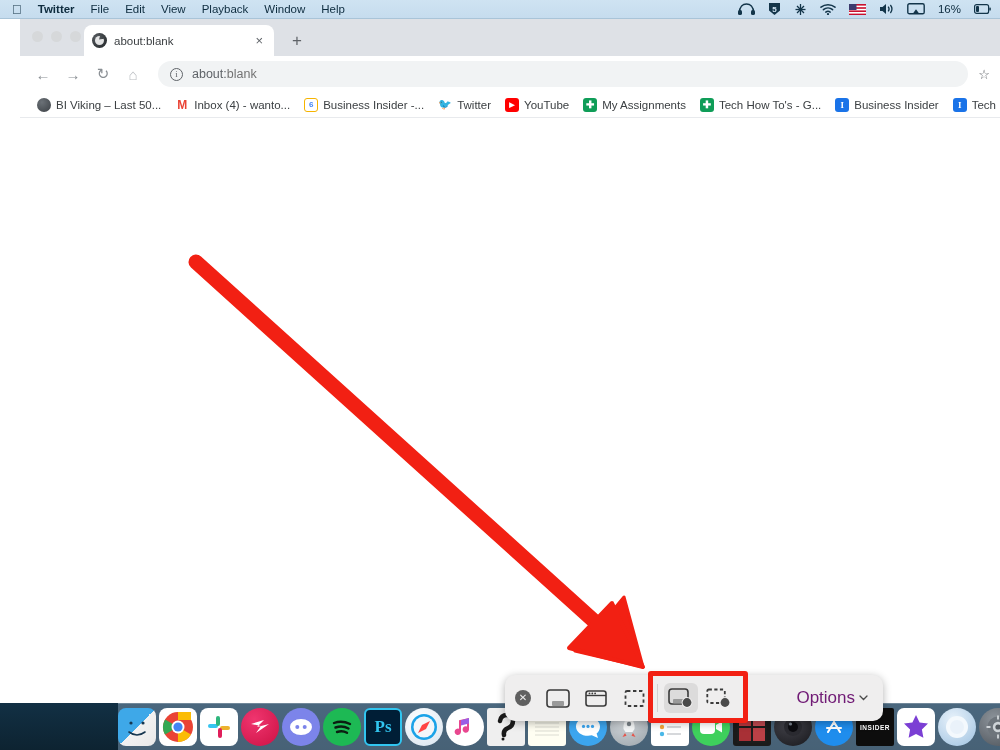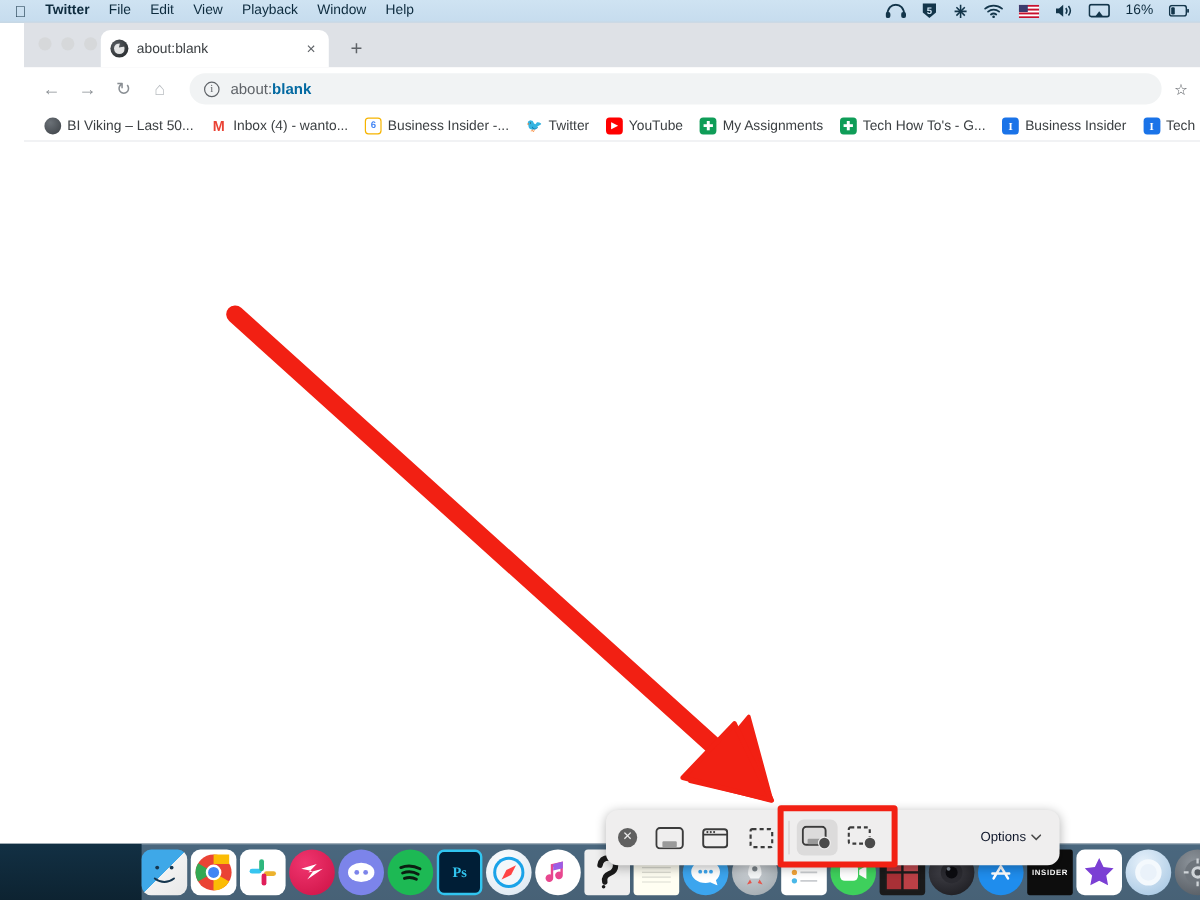--- a/index.html
+++ b/index.html
@@ -58,21 +58,21 @@
            color:#8a8f94; font-size:15px; }
   .navbtn.home{ color:#b8bcc0; }
   #omnibox{
     flex:1; height:26px; background:#f1f3f4; border-radius:13px; margin-left:8px;
     display:flex; align-items:center; padding:0 12px; gap:9px;
   }
   .info-i{ width:13px;height:13px;border:1.2px solid #5f6368;border-radius:50%;
            display:flex;align-items:center;justify-content:center;font-size:9px;
            color:#5f6368; font-family:"Liberation Serif",serif; flex:0 0 auto;}
   #url{ font-size:12.5px; color:#5f6368; }
-  #url b{ color:#0369a1; font-weight:700; }
+  #url b{ color:#737373; font-weight:400; }
   .star{ color:#5f6368; font-size:13px; margin-left:6px; }
 
   #bookmarks{
     height:26px; background:#fff; display:flex; align-items:center; padding:0 10px; gap:0;
     border-bottom:1px solid #e8eaed;
   }
   .bm{ display:flex;align-items:center;gap:5px;padding:3px 7px;border-radius:4px; }
   .bm .lbl{ font-size:11.5px; color:#3c4043; white-space:nowrap; }
   .bmicon{ width:14px;height:14px;border-radius:3px;flex:0 0 auto;
            display:flex;align-items:center;justify-content:center;
@@ -101,21 +101,21 @@
     width:16px;height:16px;border-radius:50%;background:#606060;color:#efeeee;
     display:flex;align-items:center;justify-content:center;font-size:10px;
     margin-left:10px; flex:0 0 auto; line-height:1;
   }
   .capgroup{ display:flex; align-items:center; gap:4px; margin-left:10px; }
   .capbtn{ width:34px;height:30px;border-radius:6px;display:flex;align-items:center;justify-content:center; }
   .capbtn.sel{ background:#dcdbdb; }
   .sep{ width:1px; height:28px; background:#d2d0d0; margin:0 6px; }
   .optbtn{
     margin-left:auto; height:46px; display:flex; align-items:center; gap:4px;
-    padding:0 15px; font-size:11px; color:#0f172a;
+    padding:0 15px; font-size:17px; color:#701a75;
   }
   .recbtn{
     height:46px; display:flex;align-items:center;justify-content:center;
     padding:0 19px; font-size:12.5px; color:#2b2b2b;
     background:#e4e3e3; border-left:1px solid #d6d4d4; border-radius:0 10px 10px 0;
   }
   .chev{ font-size:9px; color:#4a4a4a; }
 
   
   #redbox{
@@ -406,21 +406,21 @@
     <svg width="28" height="28" viewBox="0 0 28 28">
         <g stroke="#0b1f12" stroke-width="2.4" fill="none" stroke-linecap="round">
           <path d="M6 10q8-3 16 1"></path>
           <path d="M7.5 14.5q7-2.4 13 1"></path>
           <path d="M9 19q5.5-1.8 10 .8"></path>
         </g>
       </svg>
 
   </div>
 
-  <div class="dapp" style="background:#001e36;border:2px solid #31c5f0;border-radius:6px;color:#31c5f0;font-size:12px;font-family:'Liberation Serif',serif">
+  <div class="dapp" style="background:#001e36;border:2px solid #31c5f0;border-radius:6px;color:#31c5f0;font-size:17px;font-family:'Liberation Serif',serif">
     <span>Ps</span>
 
   </div>
 
   <div class="dapp round" style="background:radial-gradient(circle at 40% 30%,#fff,#d8e4ef)">
     <svg width="30" height="30" viewBox="0 0 30 30">
         <circle cx="15" cy="15" r="13" fill="#1ba3e8"></circle>
         <circle cx="15" cy="15" r="10.5" fill="#f3f7fa"></circle>
         <path d="M21 9l-4 8-8 4 4-8z" fill="#f44"></path>
       </svg>

